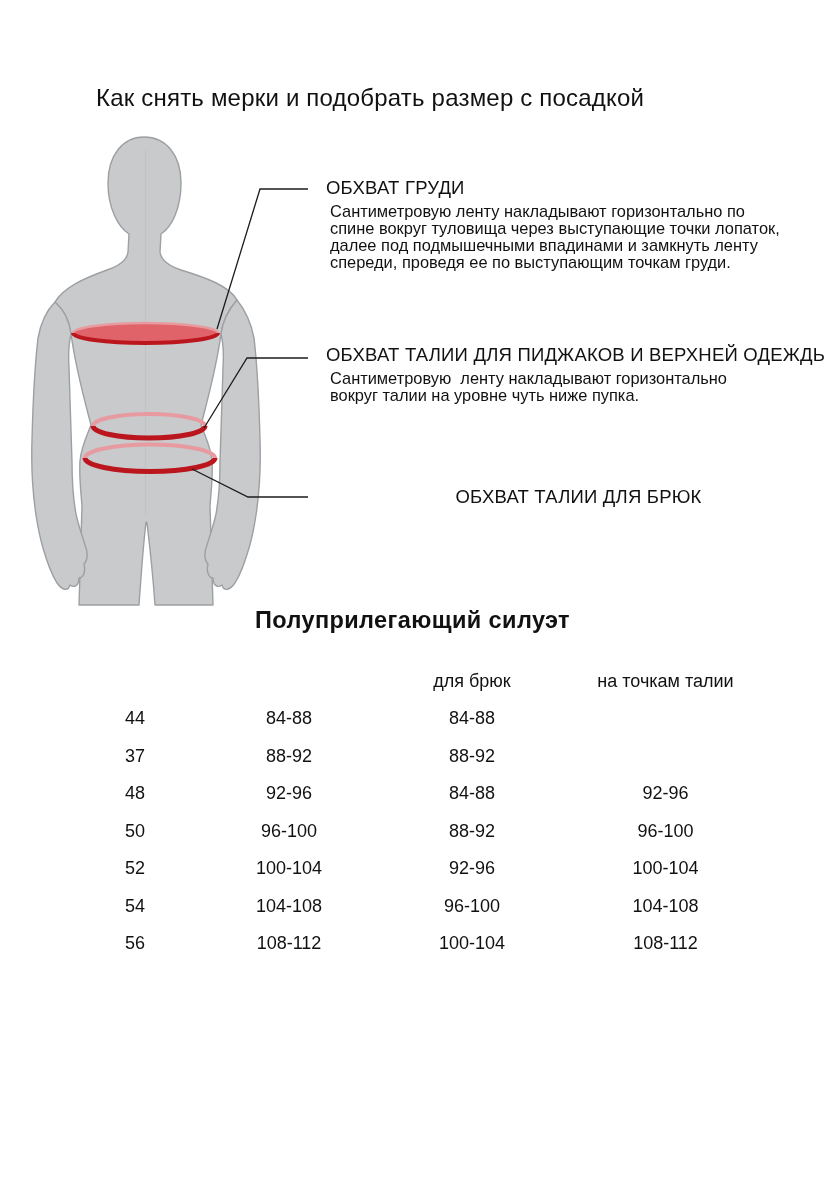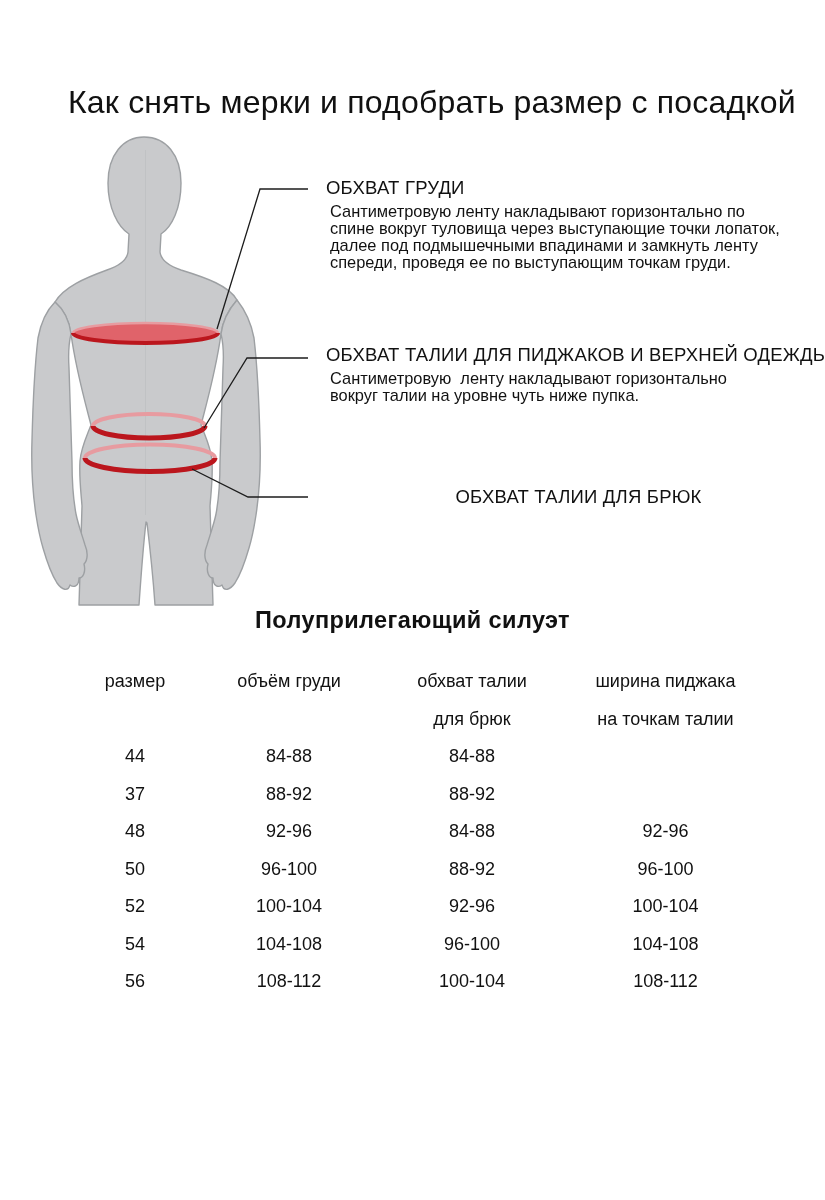--- a/index.html
+++ b/index.html
@@ -3,21 +3,21 @@
 <meta charset="utf-8">
 <style>
   html,body{margin:0;padding:0;}
   body{
     width:825px;height:1200px;position:relative;background:#ffffff;
     font-family:"Liberation Sans", sans-serif;color:#111;
     overflow:hidden;
   }
   .abs{position:absolute;}
   h1.page-title{
-    left:68px;top:84px;margin:0;font-size:32px;font-weight:400;
+    left:96px;top:84px;margin:0;font-size:24px;font-weight:400;
     letter-spacing:0.2px;white-space:nowrap;
   }
   #figureSvg{left:18px;top:118px;width:300px;height:500px;}
   .body-shape{stroke:#9da0a3;stroke-width:1.4;stroke-linejoin:round;}
   .seam{stroke:#c0c2c4;stroke-width:1;fill:none;}
   .leader{fill:none;stroke:#1c1c1c;stroke-width:1.3;}
   .arc{fill:none;}
   .ann{left:326px;width:505px;}
   .ann-title{font-size:18.5px;font-weight:400;white-space:nowrap;letter-spacing:0.2px;}
   .ann-desc{font-size:16.4px;line-height:17px;white-space:pre;margin-top:4px;padding-left:4px;}
@@ -99,26 +99,20 @@
 </div>
 
 <div class="abs ann ann-waist-pants">
   <div class="ann-title">ОБХВАТ ТАЛИИ ДЛЯ БРЮК</div>
 </div>
 
 <h2 class="abs table-title">Полуприлегающий силуэт</h2>
 
 <div id="sizeTable" class="abs">
     <div class="trow header">
-      <div class="tcell">размер</div>
-      <div class="tcell">объём груди</div>
-      <div class="tcell">обхват талии</div>
-      <div class="tcell">ширина пиджака</div>
-    </div>
-    <div class="trow header">
       <div class="tcell"></div>
       <div class="tcell"></div>
       <div class="tcell">для брюк</div>
       <div class="tcell">на точкам талии</div>
     </div>
     <div class="trow data">
       <div class="tcell">44</div>
       <div class="tcell">84-88</div>
       <div class="tcell">84-88</div>
     </div>

